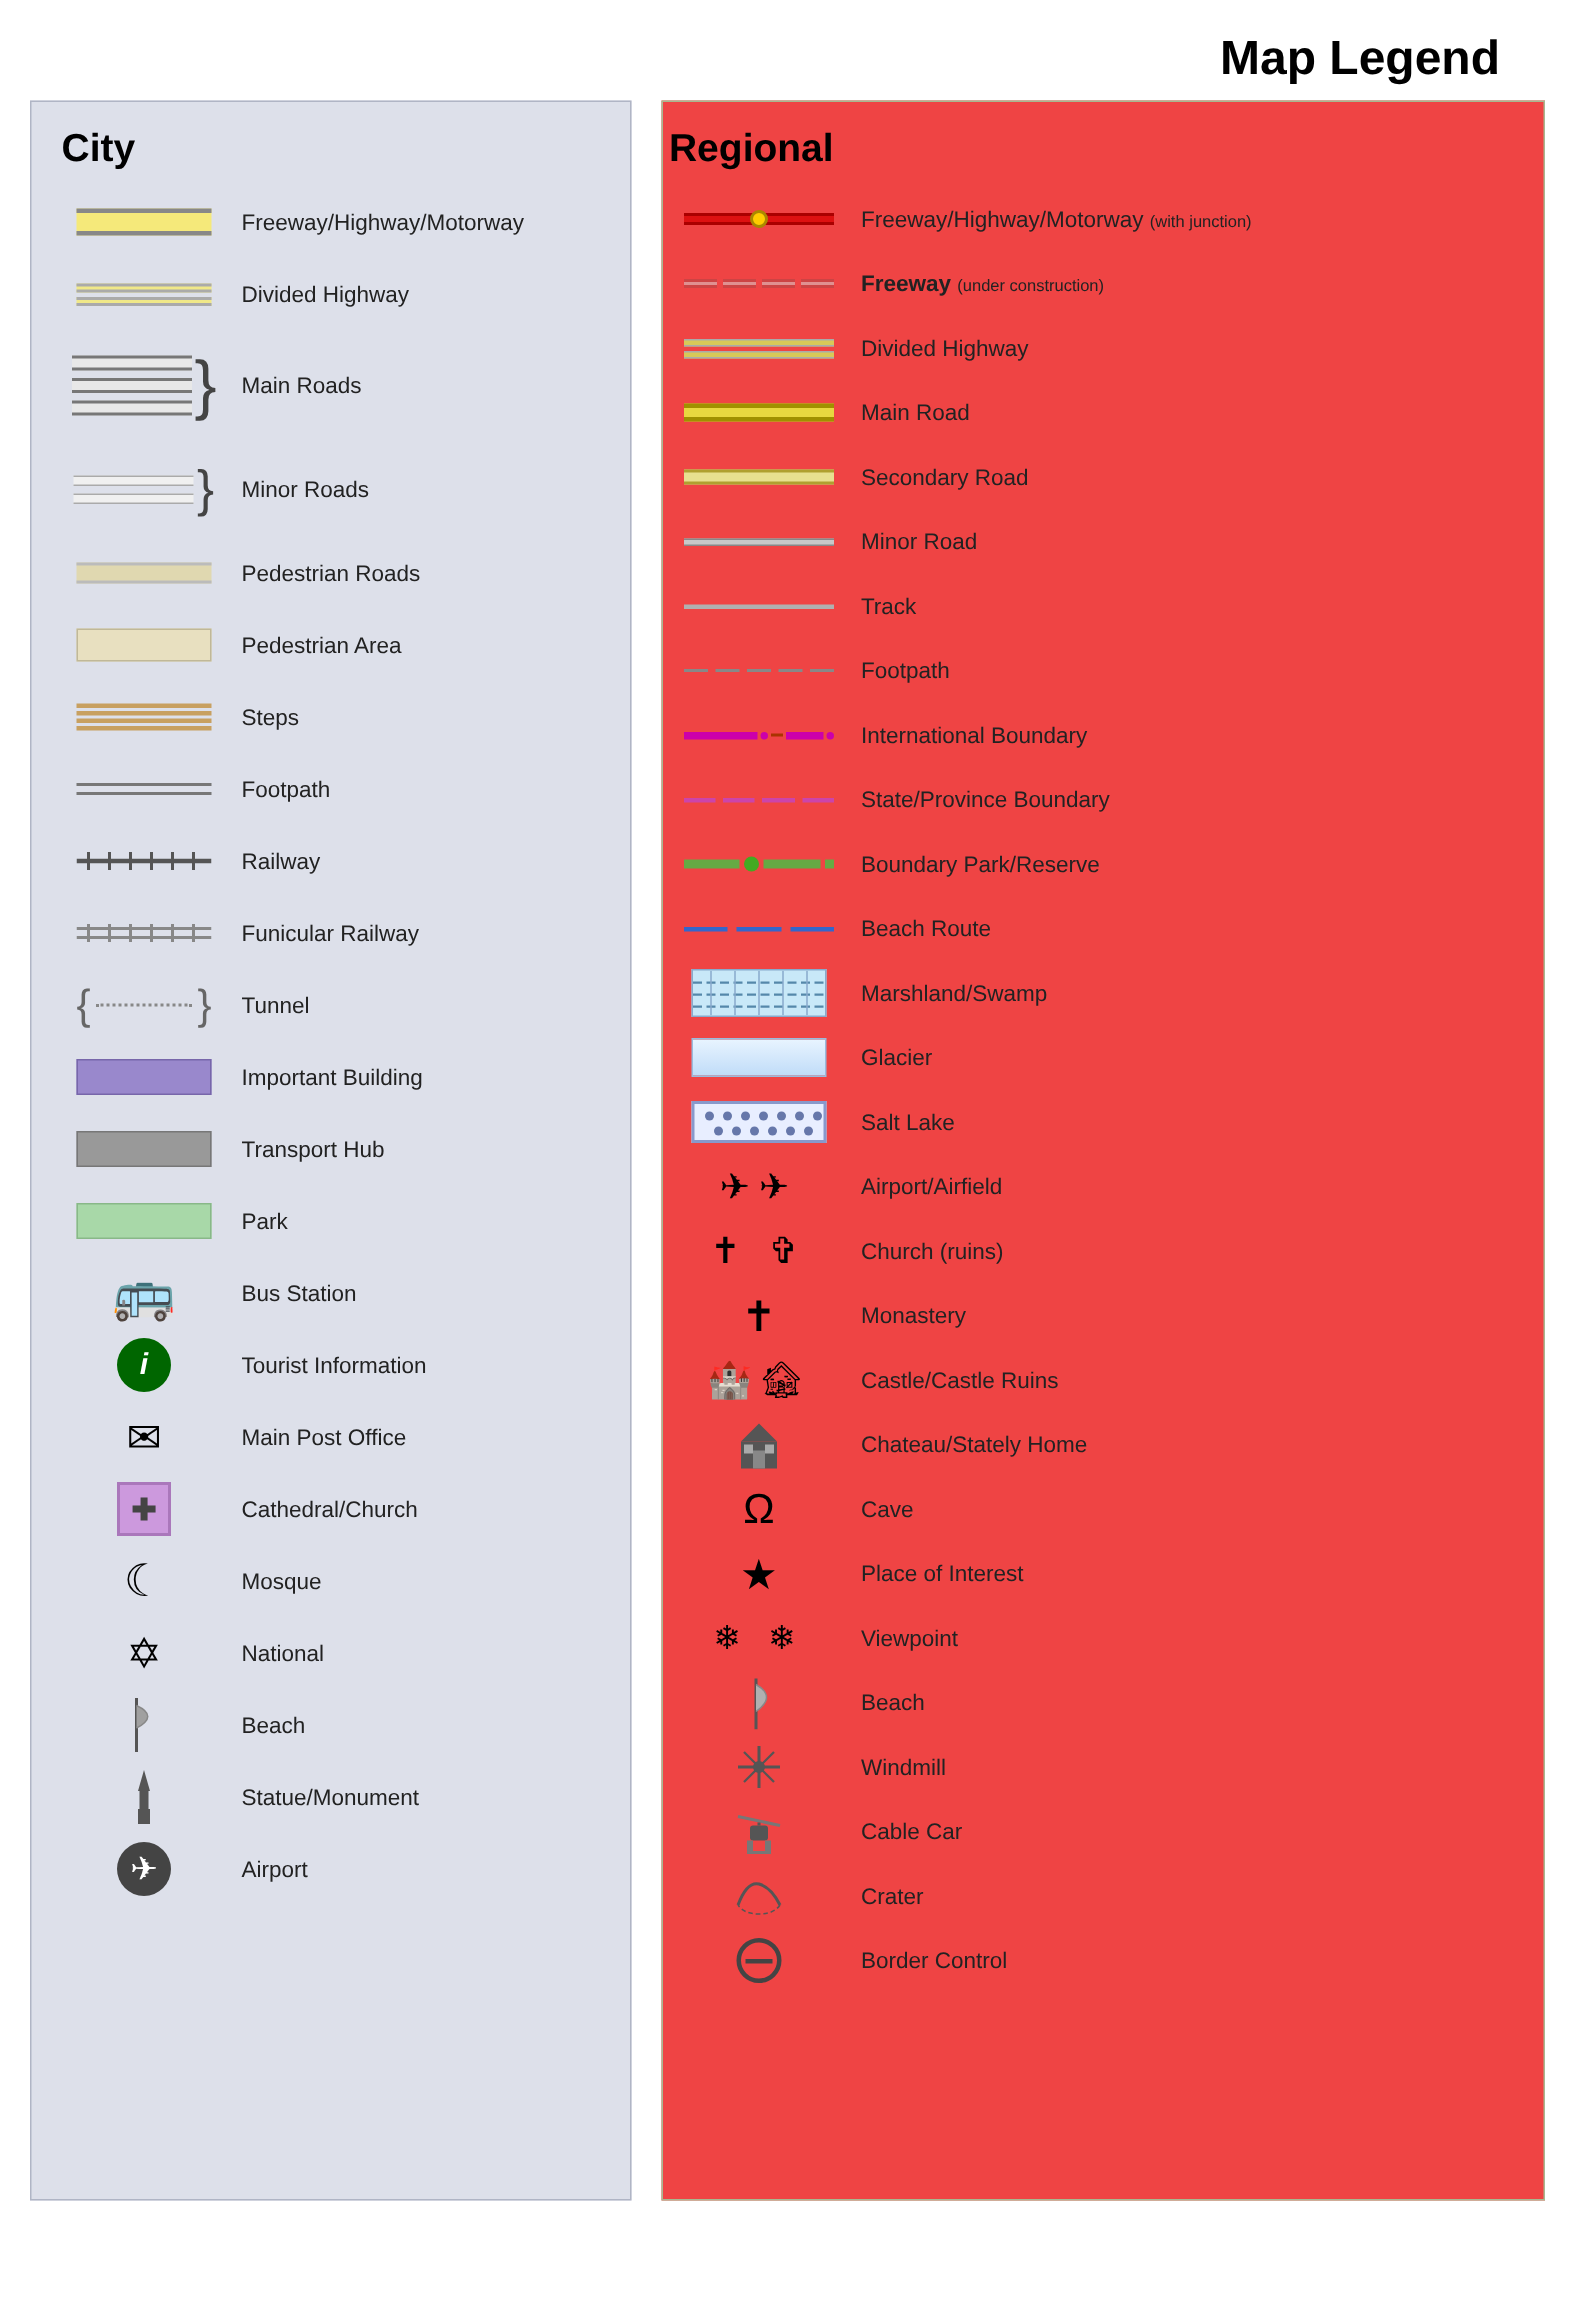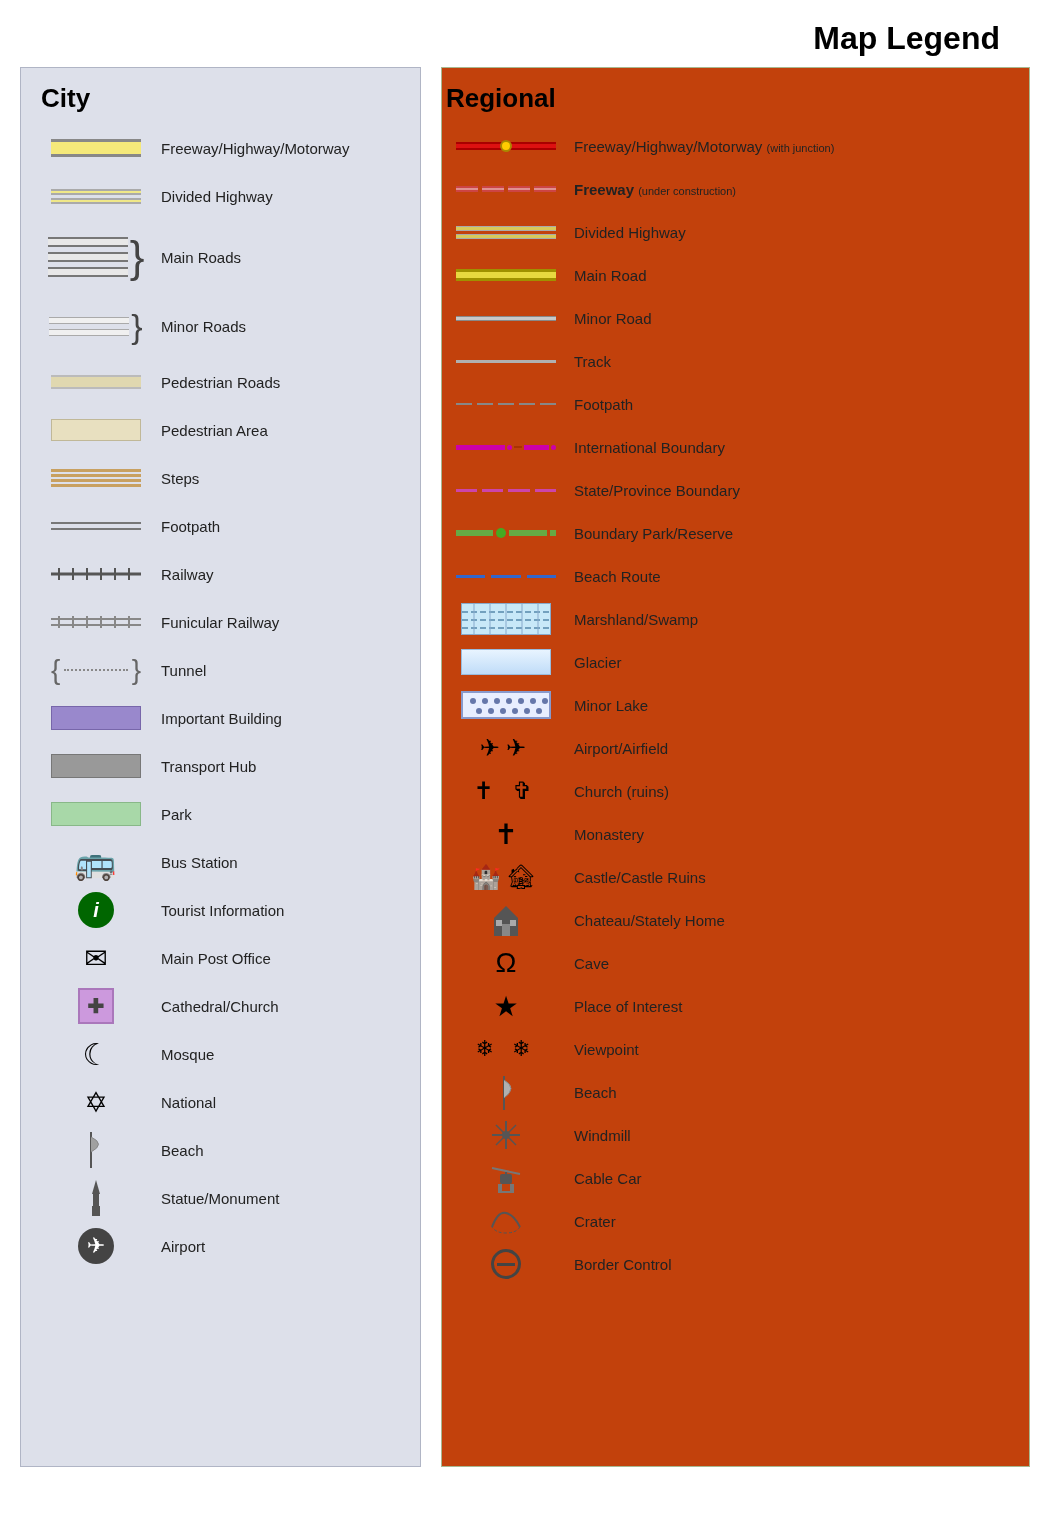--- a/index.html
+++ b/index.html
@@ -35,21 +35,21 @@
     }
 
     .panel-title {
       font-size: 26px;
       font-weight: bold;
       margin-bottom: 12px;
     }
 
     
     .regional-panel {
-      background: #c2410c;
+      background: #ef4444;
       border: 1px solid #a8b890;
       padding: 15px 4px;
       width: 652px;
       min-height: 1400px;
     }
 
     .legend-row {
       display: flex;
       align-items: center;
       min-height: 44px;
@@ -367,20 +367,26 @@
       <div class="reg-legend-label">Divided Highway</div>
     </div>
 
     <div class="reg-legend-row">
       <div class="reg-symbol">
         <div style="width:100px; height:12px; background:#e8d840; border-top:3px solid #a09000; border-bottom:3px solid #a09000;"></div>
       </div>
       <div class="reg-legend-label">Main Road</div>
     </div>
 
+    <div class="reg-legend-row">
+      <div class="reg-symbol">
+        <div style="width:100px; height:10px; background:#e8e090; border-top:2px solid #b0a030; border-bottom:2px solid #b0a030;"></div>
+      </div>
+      <div class="reg-legend-label">Secondary Road</div>
+    </div>
 
     <div class="reg-legend-row">
       <div class="reg-symbol">
         <div style="width:100px; height:5px; background:#c8c8c8; border-top:1px solid #888; border-bottom:1px solid #888;"></div>
       </div>
       <div class="reg-legend-label">Minor Road</div>
     </div>
 
     <div class="reg-legend-row">
       <div class="reg-symbol">
@@ -488,21 +494,21 @@
             <circle cx="82" cy="8" r="3" fill="#6677aa"></circle>
             <circle cx="16" cy="18" r="3" fill="#6677aa"></circle>
             <circle cx="28" cy="18" r="3" fill="#6677aa"></circle>
             <circle cx="40" cy="18" r="3" fill="#6677aa"></circle>
             <circle cx="52" cy="18" r="3" fill="#6677aa"></circle>
             <circle cx="64" cy="18" r="3" fill="#6677aa"></circle>
             <circle cx="76" cy="18" r="3" fill="#6677aa"></circle>
           </svg>
         </div>
       </div>
-      <div class="reg-legend-label">Minor Lake</div>
+      <div class="reg-legend-label">Salt Lake</div>
     </div>
 
     <div class="reg-legend-row">
       <div class="reg-symbol">
         <span style="font-size:24px; letter-spacing:6px;">✈✈</span>
       </div>
       <div class="reg-legend-label">Airport/Airfield</div>
     </div>
 
     <div class="reg-legend-row">

